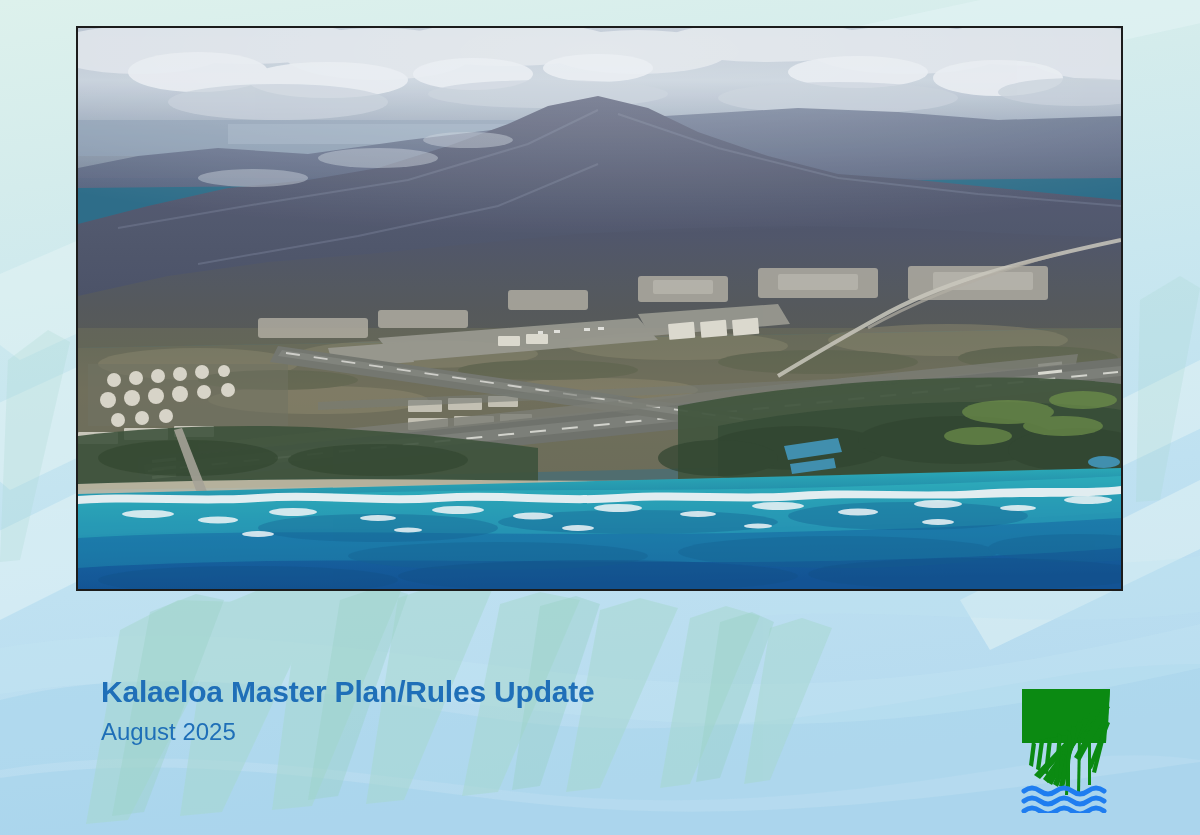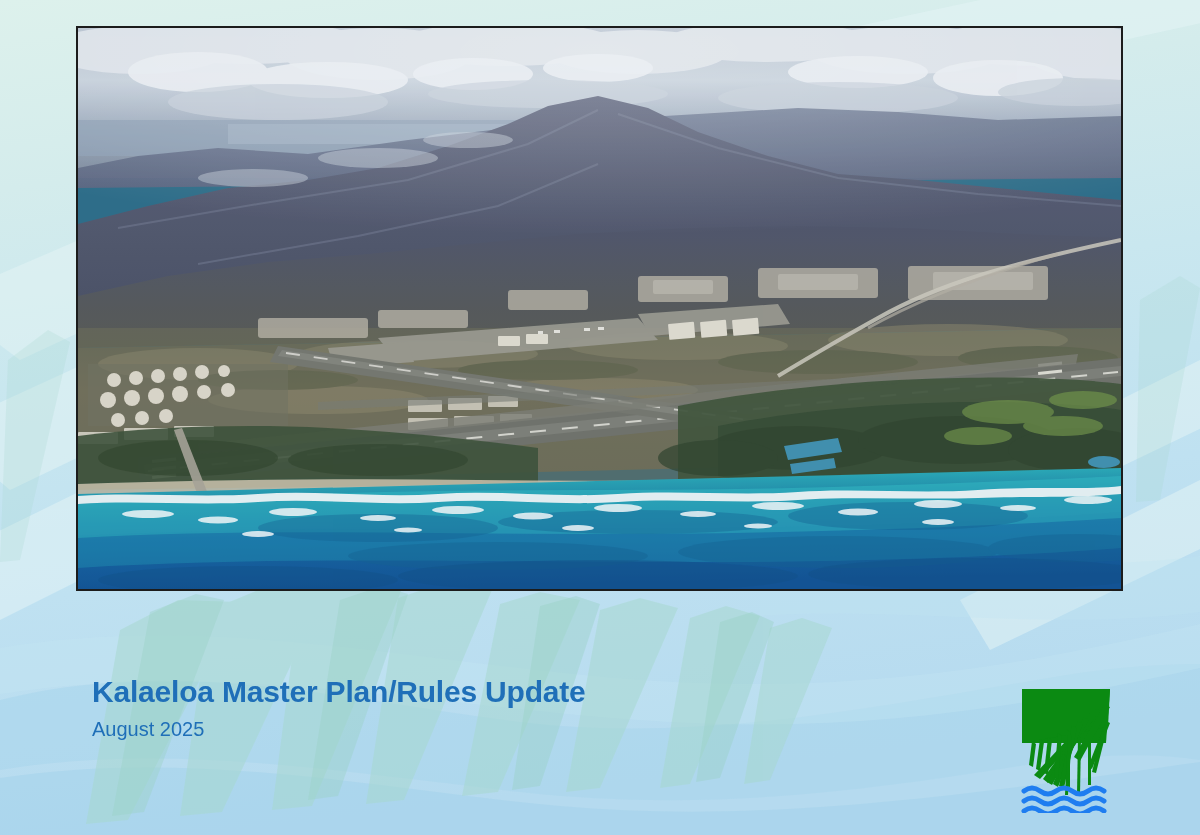--- a/index.html
+++ b/index.html
@@ -22,28 +22,28 @@
   .photo-frame{
     position:absolute;left:76px;top:26px;width:1047px;height:565px;
     border:2px solid #1c1c1c;
     box-sizing:border-box;
     overflow:hidden;
     background:#2a6b86;
   }
   .photo{position:absolute;inset:0;overflow:hidden;}
 
   
-  .title-block{position:absolute;left:92px;top:675px;width:800px;}
+  .title-block{position:absolute;left:101px;top:675px;width:800px;}
   .slide-title{
     font-size:30px;font-weight:bold;color:#1f6fb8;
     letter-spacing:-.2px;line-height:1.12;margin:0 0 7px 0;
     white-space:nowrap;
   }
   .slide-sub{
-    font-size:20px;font-weight:normal;color:#1f6fb8;
+    font-size:24px;font-weight:normal;color:#1f6fb8;
     line-height:1.30;margin:0;white-space:nowrap;
   }
 
   
   .logo{position:absolute;left:1018px;top:687px;width:96px;height:126px;}
 </style>
 </head>
 <body>
 
 <div id="slide">

